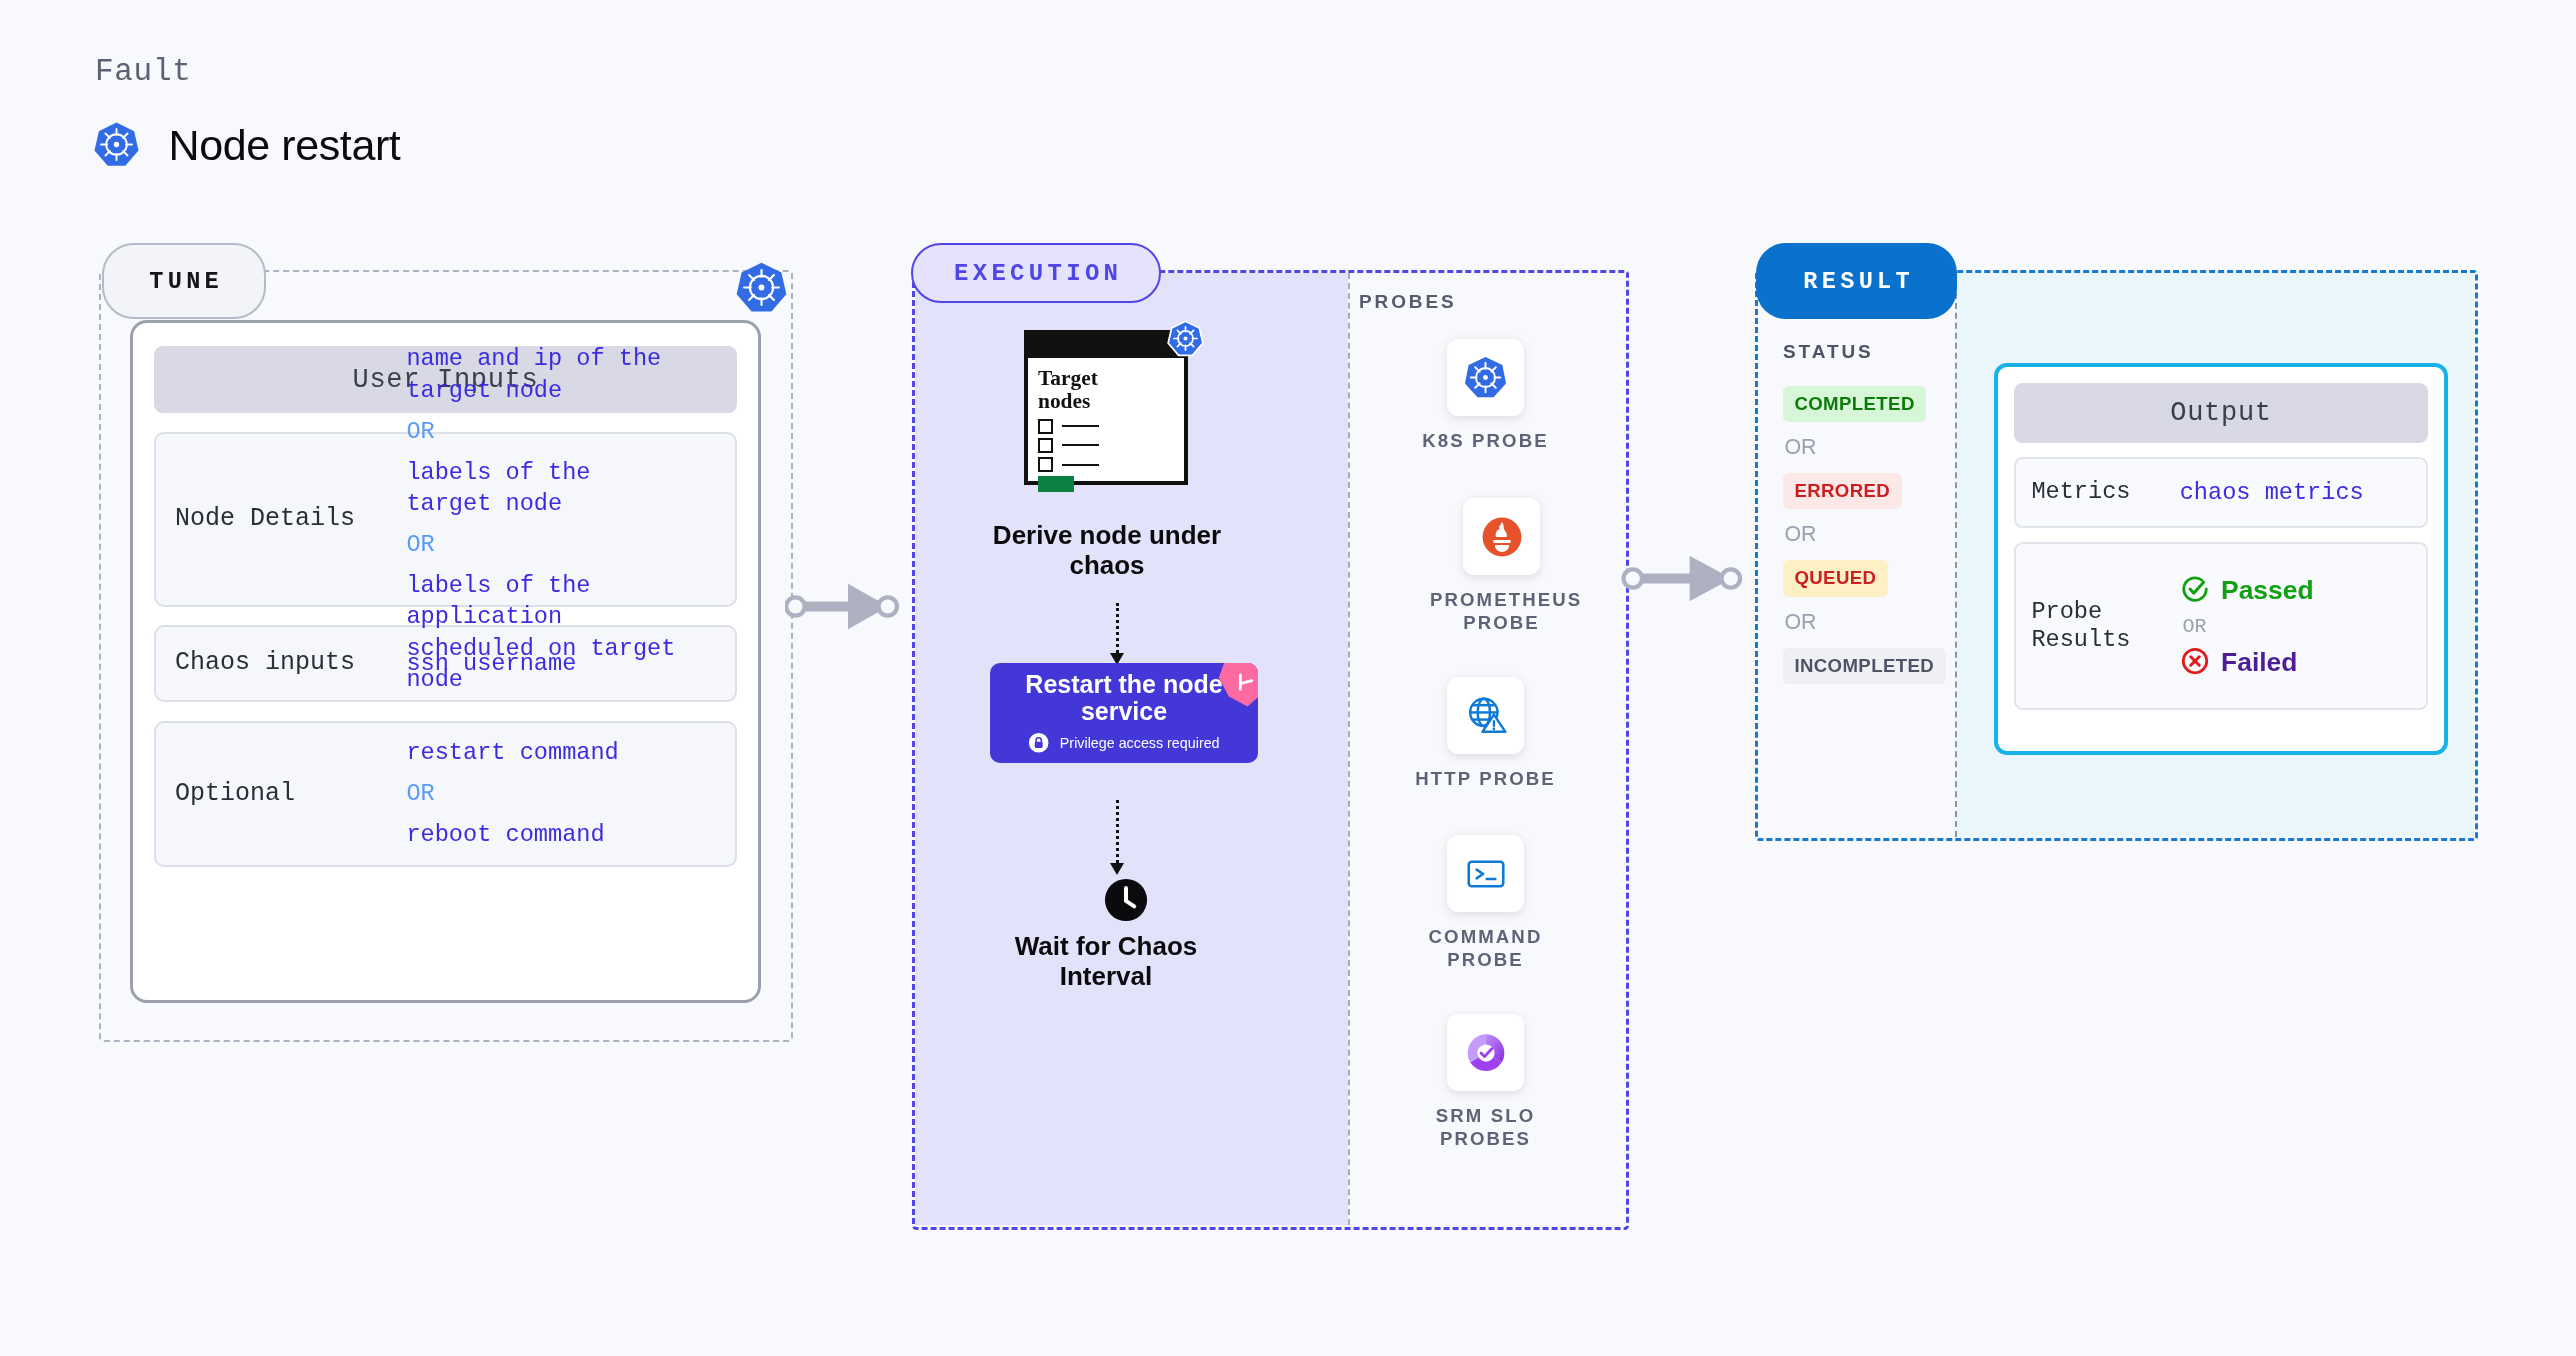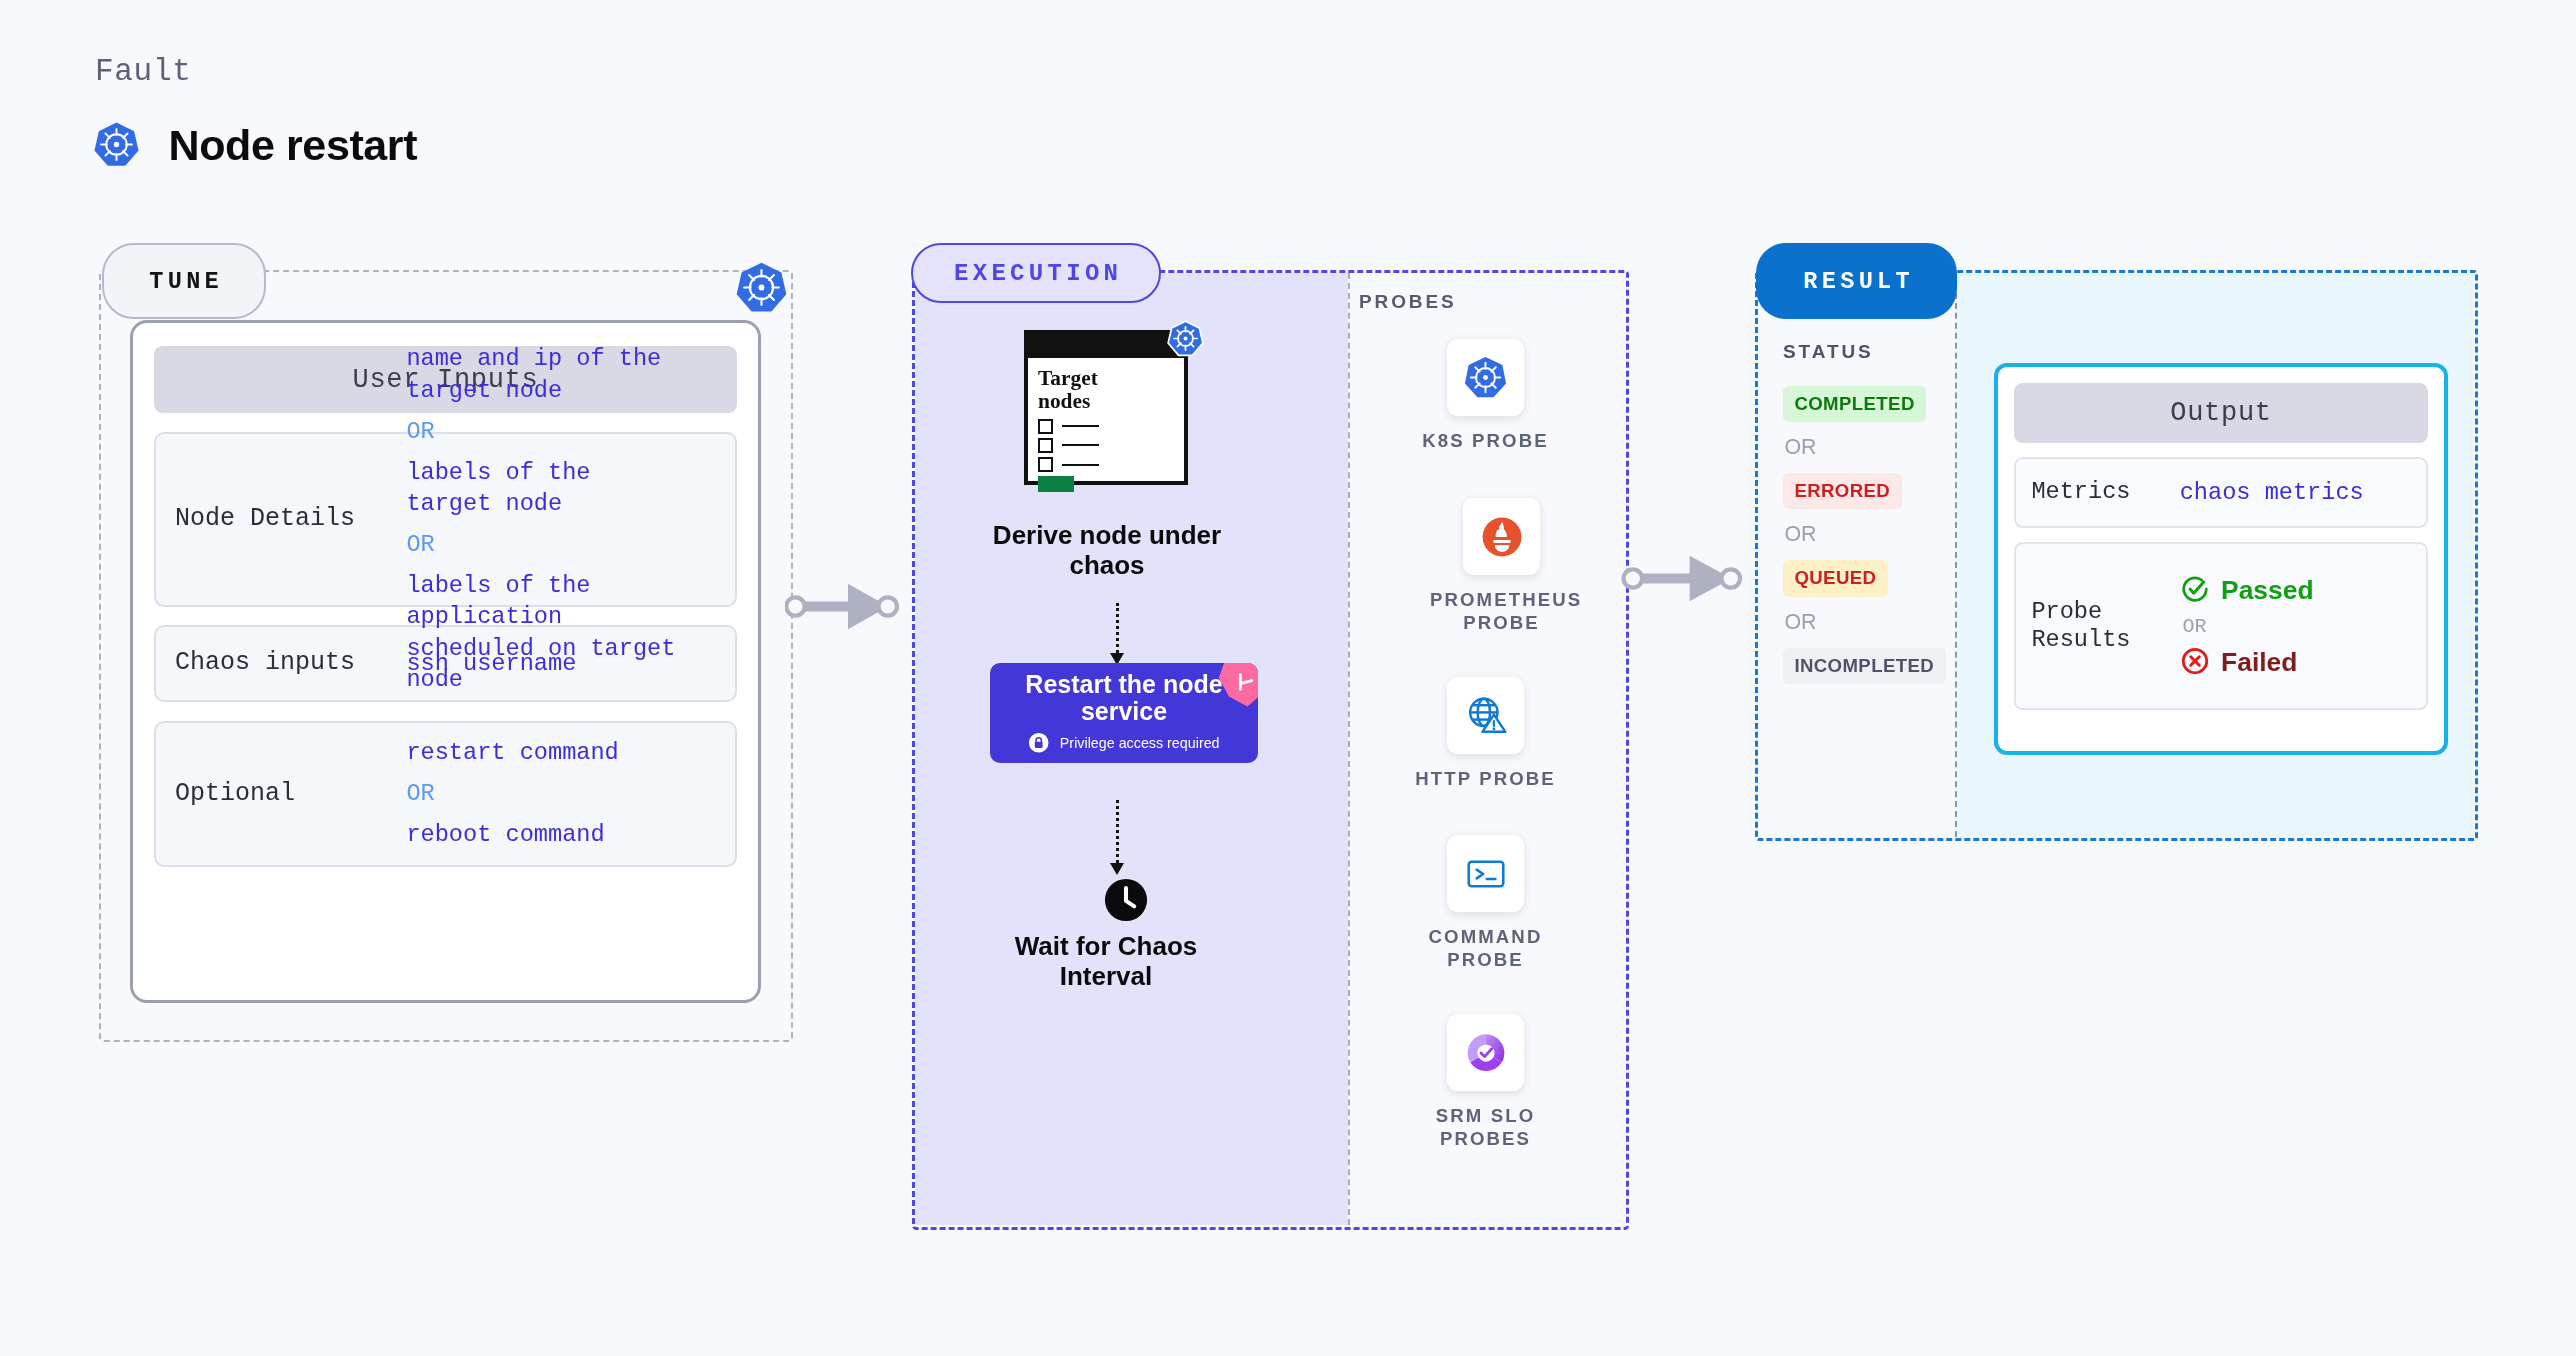--- a/index.html
+++ b/index.html
@@ -11,21 +11,21 @@
   }
   #stage { position: relative; width: 2576px; height: 1357px; }
 
   
   .fault-label {
     position: absolute; left: 95px; top: 54px;
     font-family: "Liberation Mono", monospace;
     font-size: 31px; color: #5c6274; letter-spacing: 0.7px;
   }
   .title-row { position: absolute; left: 93px; top: 121px; display: flex; align-items: center; gap: 28.6px; }
-  .title-text { font-size: 43px; font-weight: bold; color: #0b0b0d; letter-spacing: -0.4px; }
+  .title-text { font-size: 43px; font-weight: normal; color: #0b0b0d; letter-spacing: -0.4px; }
 
   
   .pill {
     position: absolute; display: flex; align-items: center; justify-content: center;
     font-family: "Liberation Mono", monospace;
     font-weight: bold; letter-spacing: 4.3px; z-index: 30;
   }
   .pill-tune {
     left: 102px; top: 243px; width: 164px; height: 76px;
     background: #f3f4f8; border: 2.9px solid #b5b9c9; border-radius: 32px;
@@ -528,20 +528,20 @@
         </div>
         <div class="res-or">OR</div>
         <div class="res-line">
           <span>
             <svg width="30" height="30" viewBox="0 0 24 24">
               <circle cx="12" cy="12" r="9.4" fill="none" stroke="#e01b1b" stroke-width="2.2"></circle>
               <line x1="8.6" y1="8.6" x2="15.4" y2="15.4" stroke="#e01b1b" stroke-width="2.4" stroke-linecap="round"></line>
               <line x1="15.4" y1="8.6" x2="8.6" y2="15.4" stroke="#e01b1b" stroke-width="2.4" stroke-linecap="round"></line>
             </svg>
           </span>
-          <span class="res-text" style="color:#7f1d1d;">Failed</span>
+          <span class="res-text" style="color:#4c1d95;">Failed</span>
         </div>
       </div>
     </div>
   </div>
 
 </div>
 
 
 </body></html>

